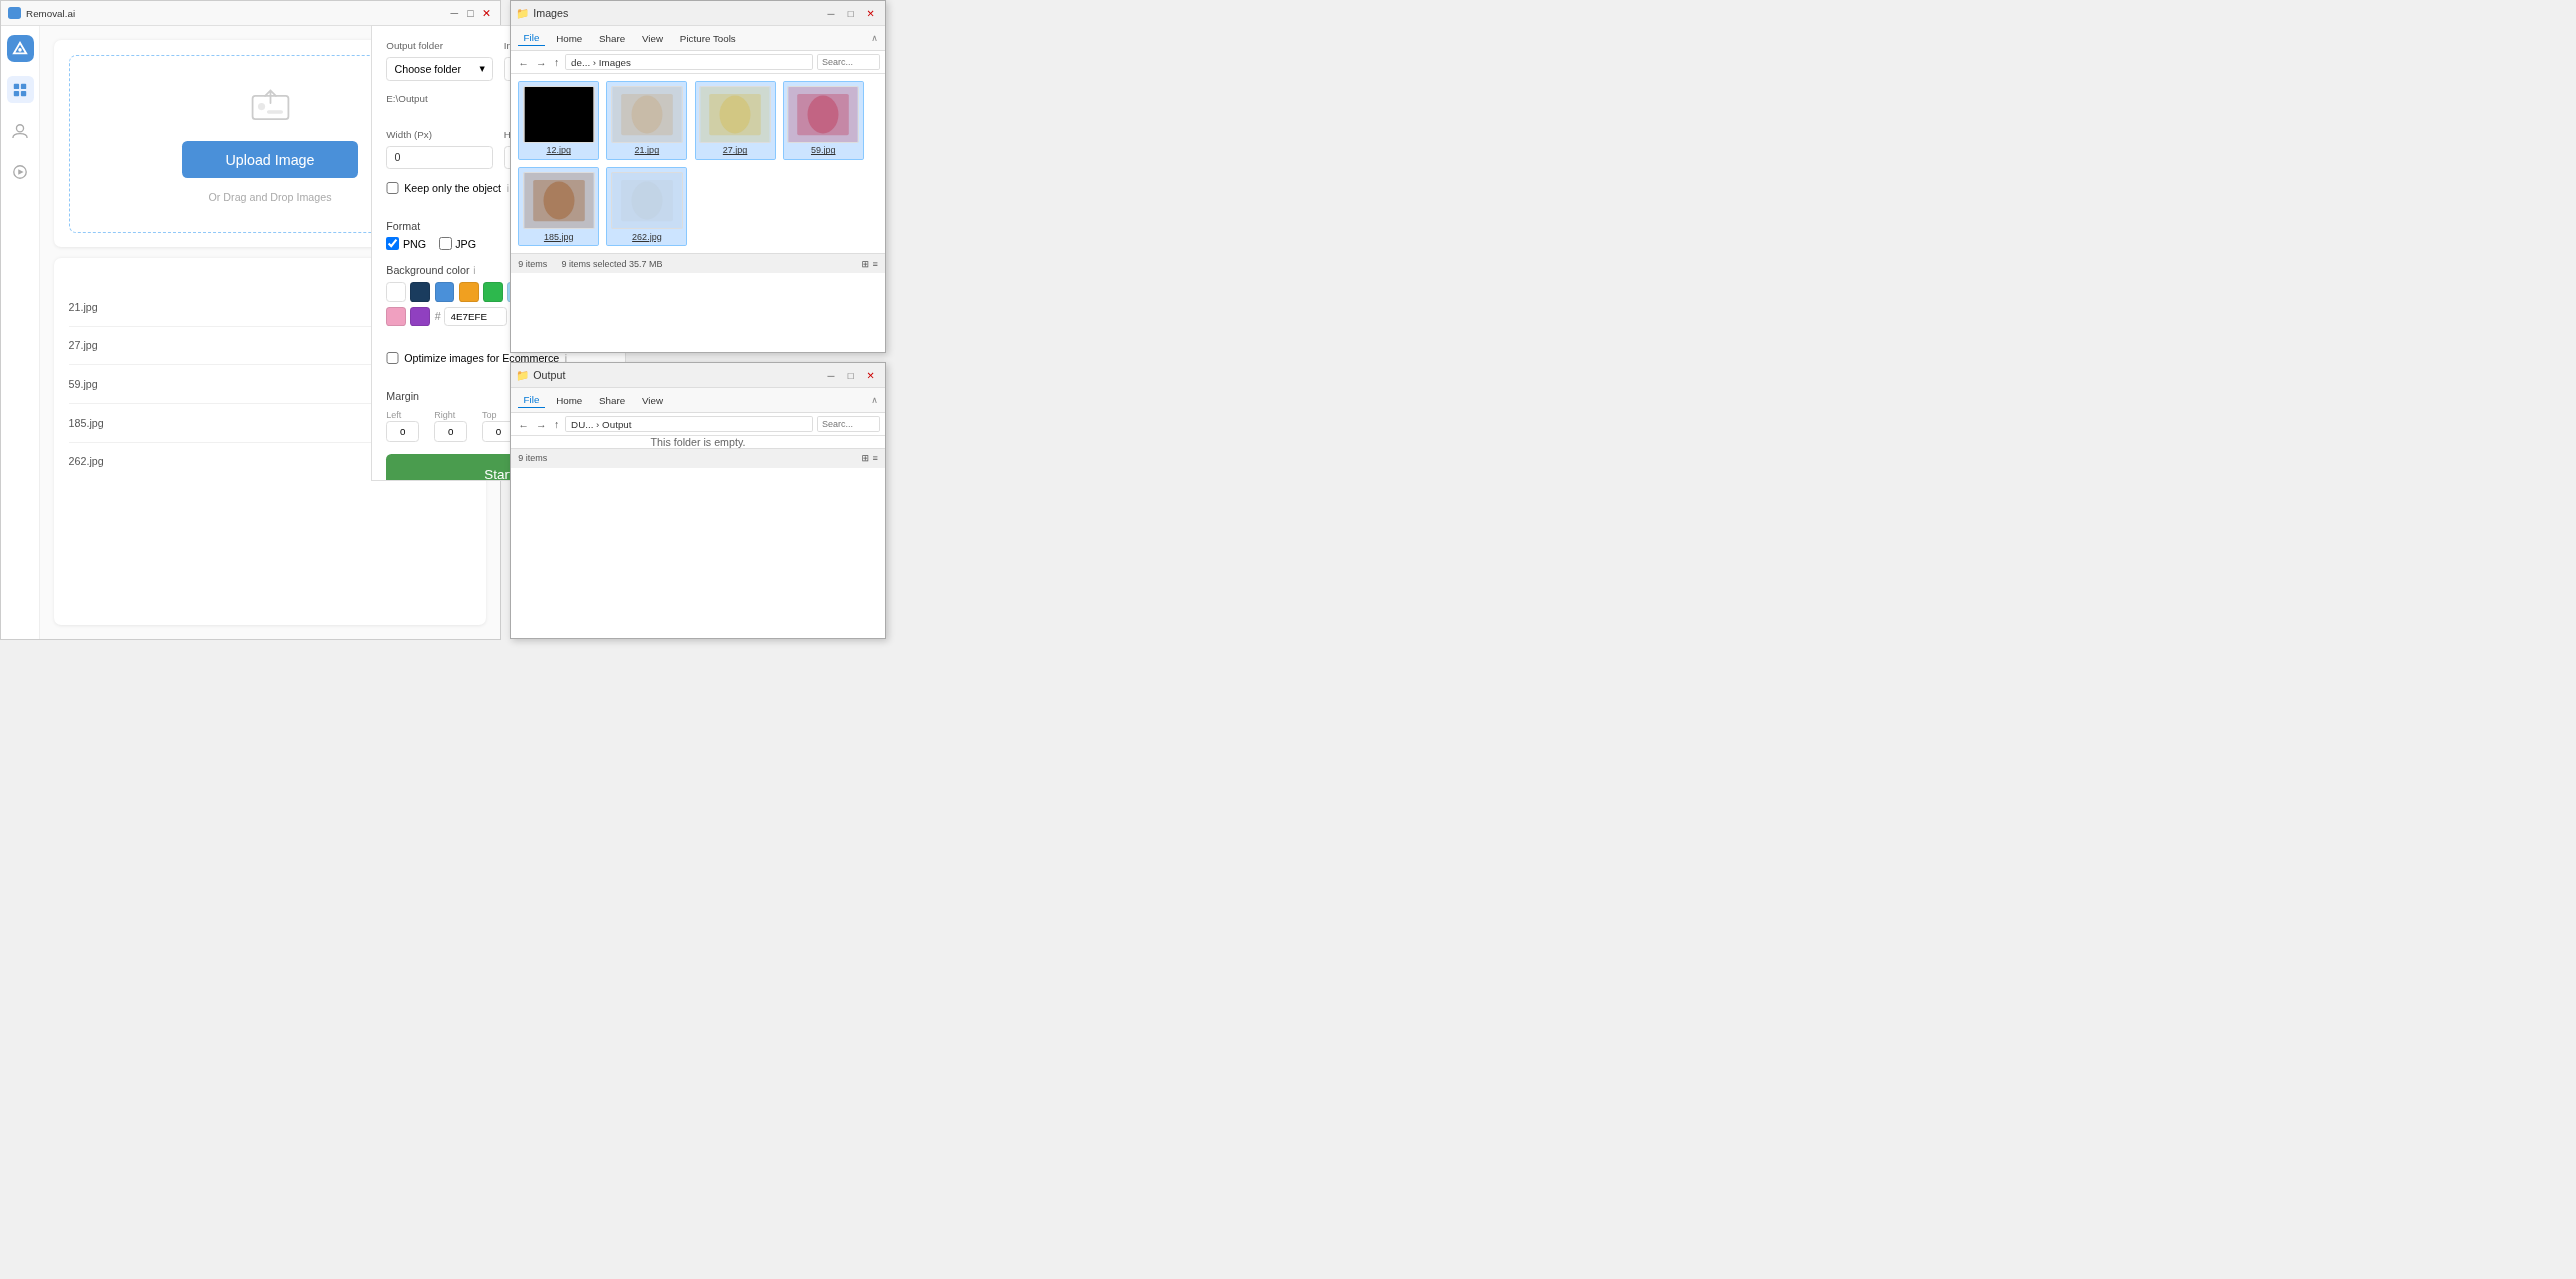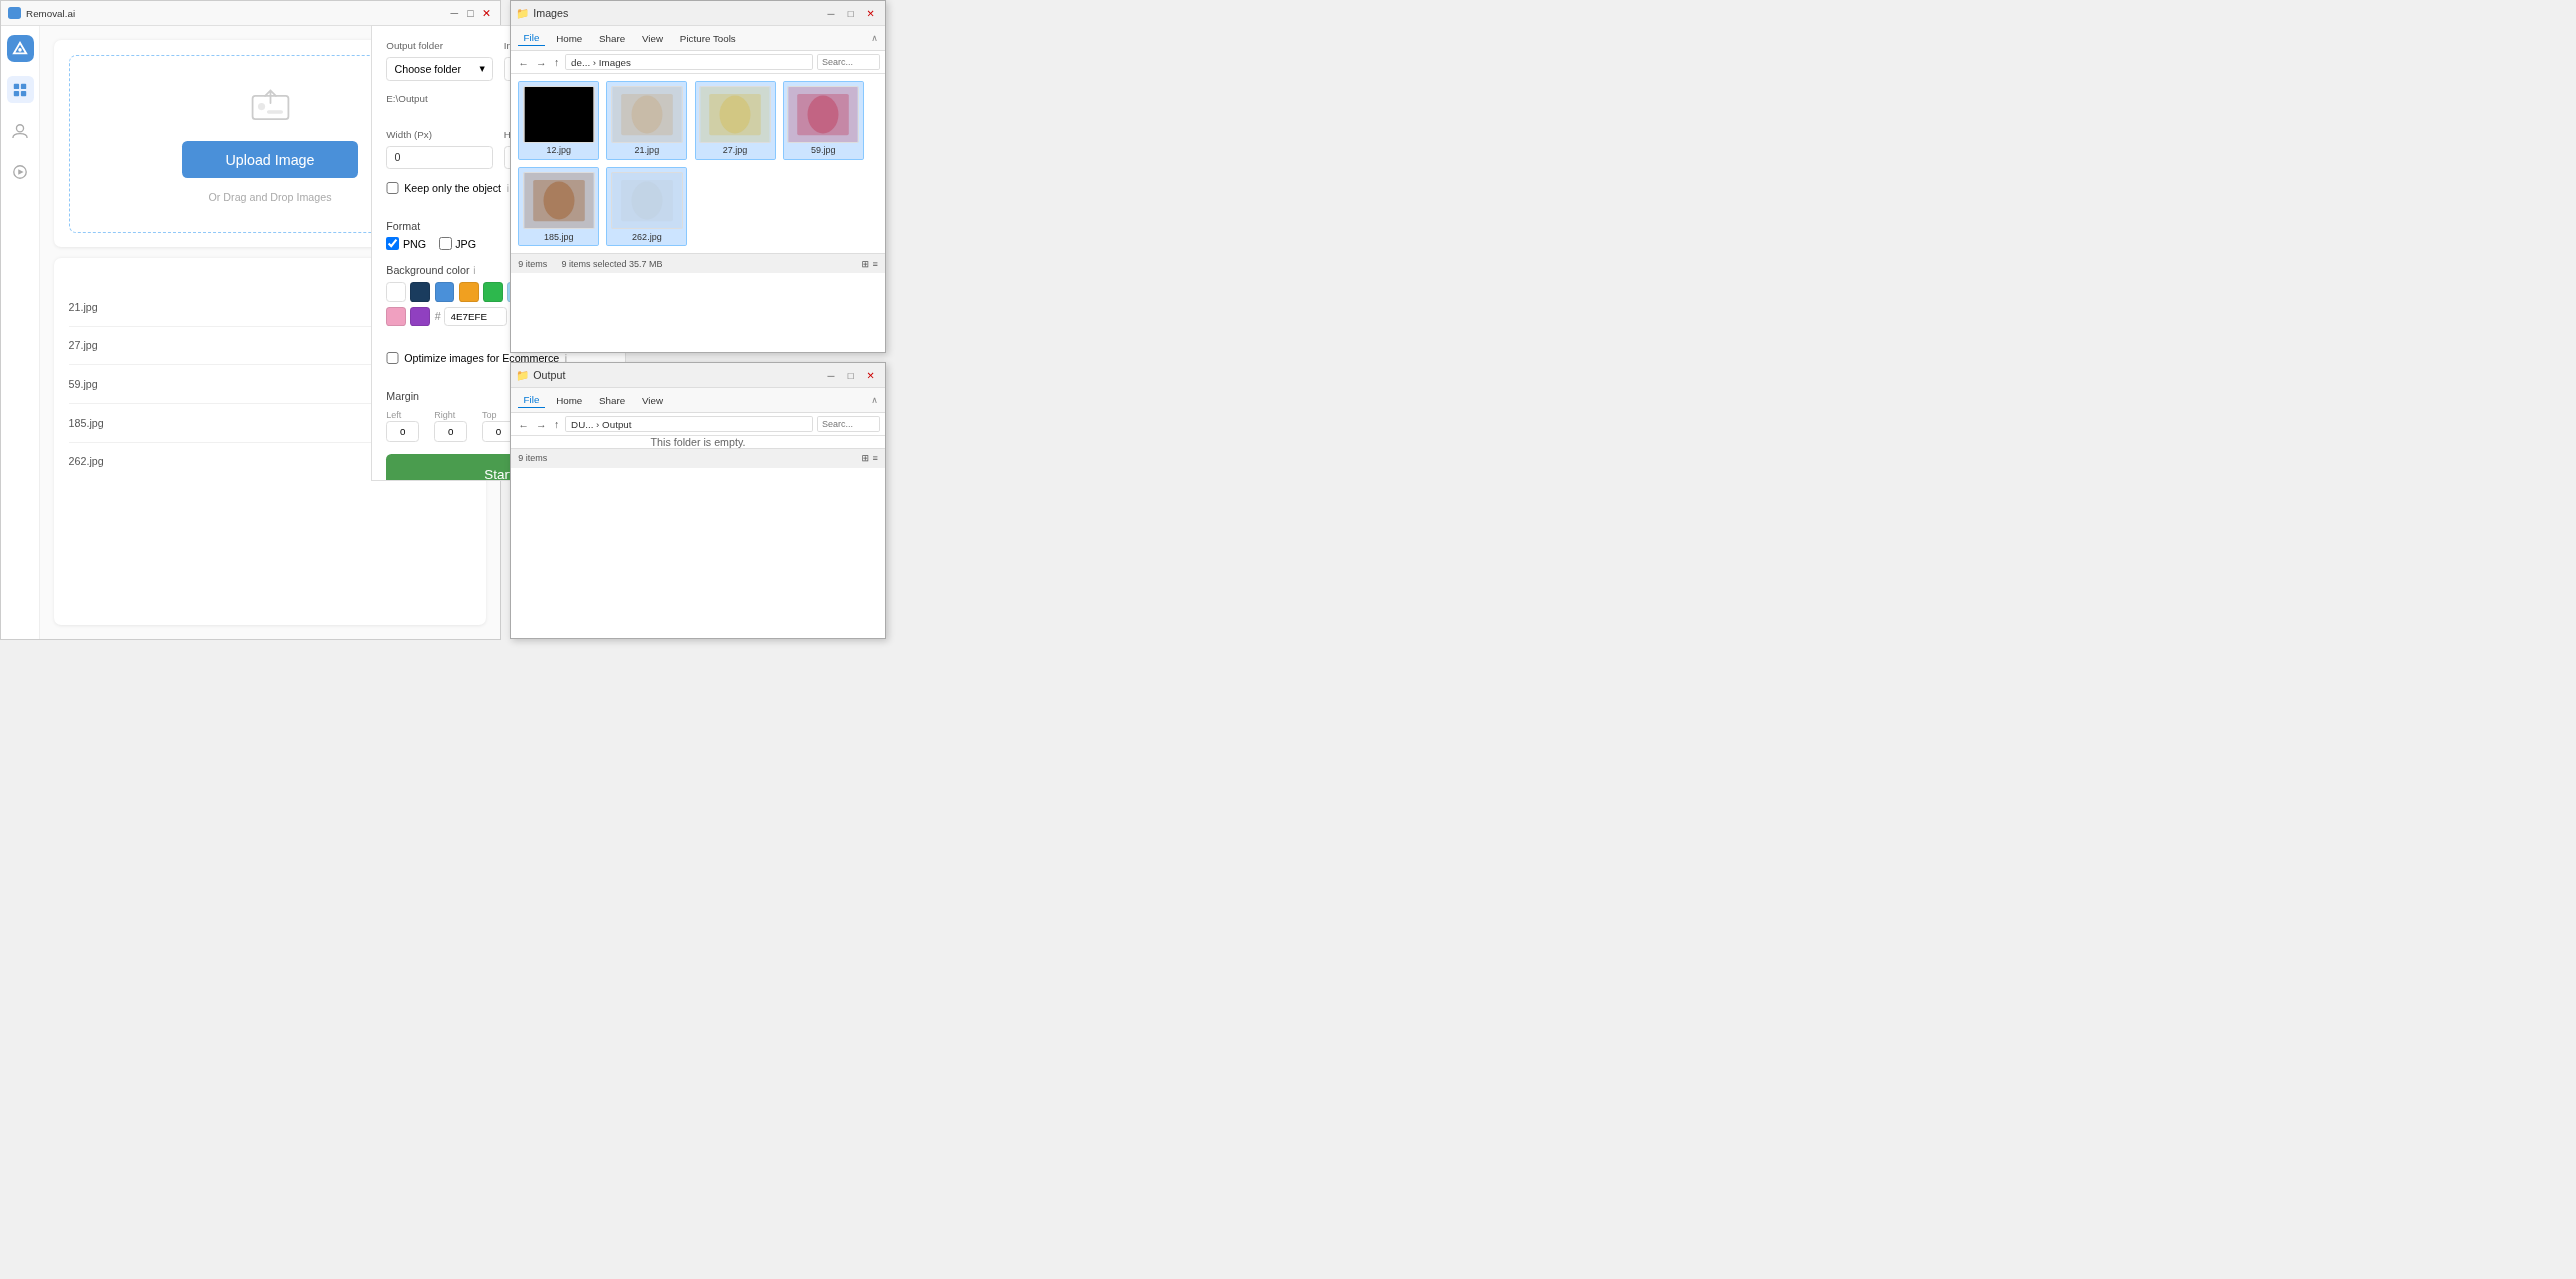--- a/index.html
+++ b/index.html
@@ -505,20 +505,21 @@
       overflow: hidden;
       background: #f5f5f5;
     }
     .thumb-img svg {
       width: 100%; height: 100%;
     }
     .thumb-label {
       font-size: 9px;
       color: #333;
       text-align: center;
+      text-decoration: underline;
     }
 
     
     .explorer-status {
       height: 19.7px;
       background: #f0f0f0;
       border-top: 0.9px solid #ddd;
       display: flex;
       align-items: center;
       padding: 0 7.2px;

